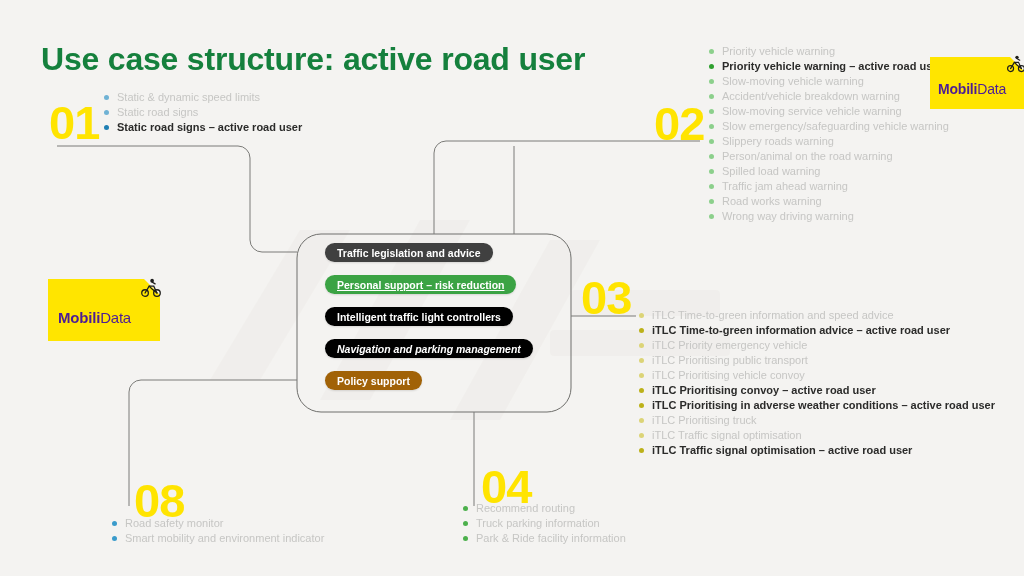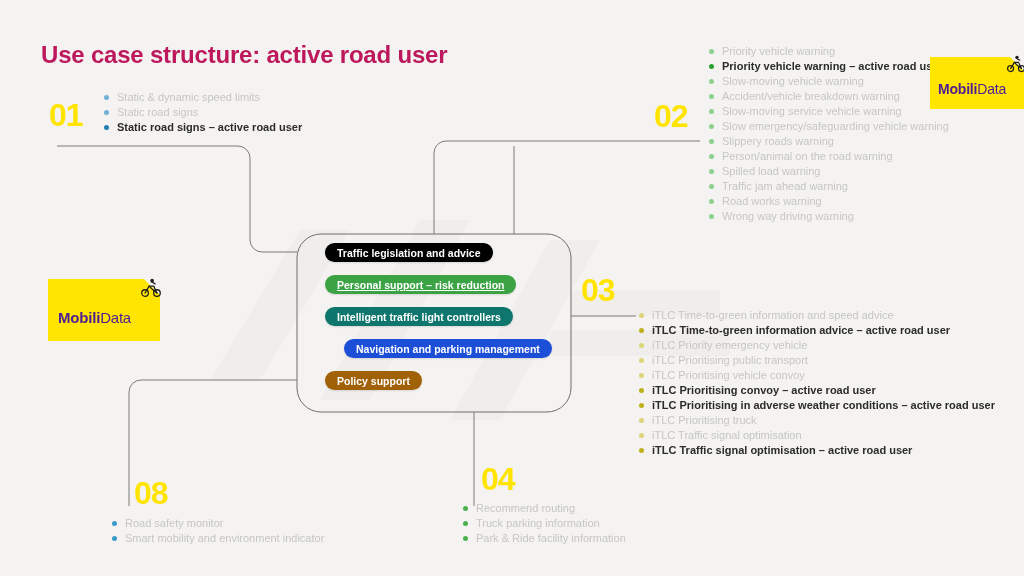--- a/index.html
+++ b/index.html
@@ -23,31 +23,31 @@
 
   
   .wires{position:absolute;left:0;top:0;width:1024px;height:576px;pointer-events:none;}
   .wires path{fill:none;stroke:#7b7b78;stroke-width:1;}
   .wires .box{stroke:#6f6f6c;}
 
   
   .title{
     position:absolute;
     left:41px; top:41px;
-    font-size:24px;
-    font-weight:bold;
-    color:#be185d;
+    font-size:32px;
+    font-weight:bold;
+    color:#15803d;
     letter-spacing:-0.2px;
     white-space:nowrap;
   }
 
   
   .bignum{
     position:absolute;
-    font-size:32px;
+    font-size:47px;
     font-weight:bold;
     color:#ffe400;
     letter-spacing:-1px;
     line-height:1;
   }
 
   
   .blist{position:absolute;}
   .blist .row{
     display:flex;
@@ -286,24 +286,24 @@
       <div class="row">
         <span class="dot"></span>
         <span class="txt">Road safety monitor</span>
       </div>
       <div class="row">
         <span class="dot"></span>
         <span class="txt">Smart mobility and environment indicator</span>
       </div>
     </div>
 
-  <div class="pill" id="pill-0" style="left: 325px; top: 243px; background: #000000;">Traffic legislation and advice</div>
+  <div class="pill" id="pill-0" style="left: 325px; top: 243px; background: #404040;">Traffic legislation and advice</div>
   <div class="pill" id="pill-1" style="left: 325px; top: 275px; background: rgb(59, 163, 68); text-decoration: underline;">Personal support – risk reduction</div>
-  <div class="pill" id="pill-2" style="left: 325px; top: 307px; background: #0f766e;">Intelligent traffic light controllers</div>
-  <div class="pill" id="pill-3" style="left: 344px; top: 339px; background: #1d4ed8;">Navigation and parking management</div>
+  <div class="pill" id="pill-2" style="left: 325px; top: 307px; background: #000000;">Intelligent traffic light controllers</div>
+  <div class="pill" id="pill-3" style="left: 325px; top: 339px; background: #000000; font-style: italic;">Navigation and parking management</div>
   <div class="pill" id="pill-4" style="left: 325px; top: 371px; background: #a16207;">Policy support</div>
 
   <div class="logo" style="left:48px;top:279px;width:120px;height:68px;">
     <svg class="shape" width="112" height="62" viewBox="0 0 112 62" style="background:none;">
       <path d="M0,0 H96 L112,16 V62 H0 Z" fill="#ffe500"></path>
     </svg>
     <div class="wordmark" style="left:10px;top:30px;"><span>Mobili</span><span class="light">Data</span></div>
     <svg class="bike" style="left:92px;top:-2px;" width="22" height="22" viewBox="0 0 24 24">
       <g stroke="#1d1d1b" stroke-width="1.4" fill="none" stroke-linecap="round">
         <circle cx="5.5" cy="17.5" r="3.6"></circle>

